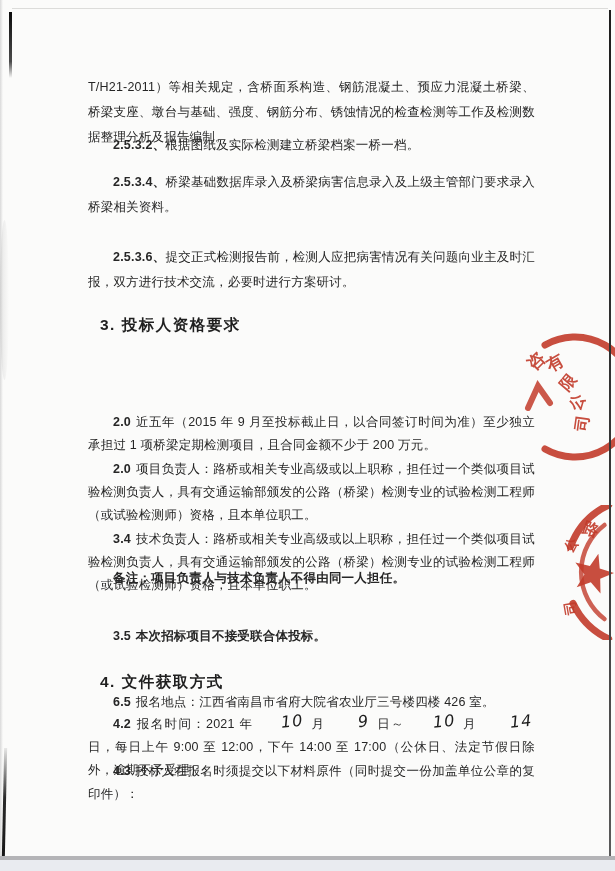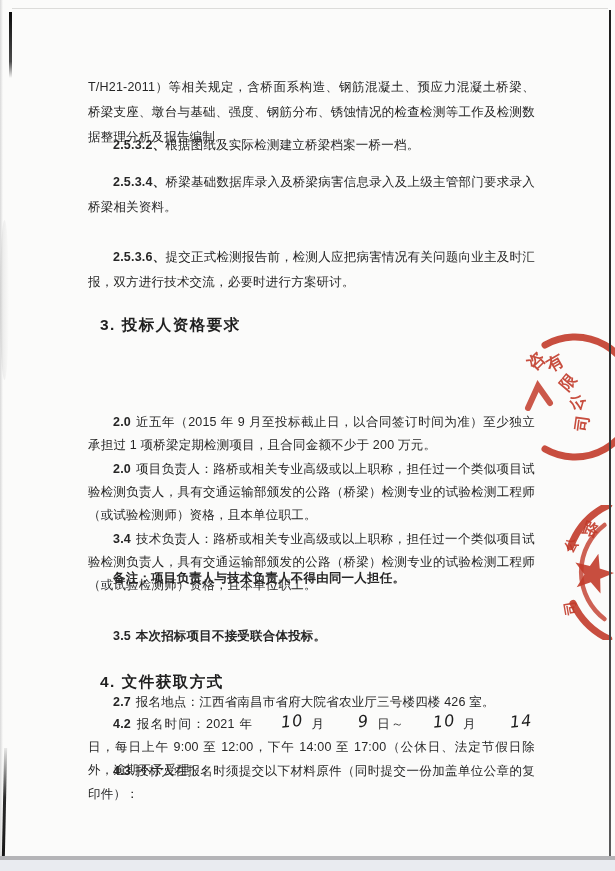--- a/index.html
+++ b/index.html
@@ -85,21 +85,21 @@
     <p class="para tight indent" style="top:458px"><span class="num gap">2.0</span><span>项目负责人：路桥或相关专业高级或以上职称，担任过一个类似项目试验检测负责人，具有交通运输部颁发的公路（桥梁）检测专业的试验检测工程师（或试验检测师）资格，且本单位职工。</span></p>
 
     <p class="para tight indent" style="top:528px"><span class="num gap">3.4</span><span>技术负责人：路桥或相关专业高级或以上职称，担任过一个类似项目试验检测负责人，具有交通运输部颁发的公路（桥梁）检测专业的试验检测工程师（或试验检测师）资格，且本单位职工。</span></p>
 
     <p class="para tight indent bold" style="top:567px">备注：项目负责人与技术负责人不得由同一人担任。</p>
 
     <p class="para tight indent bold" style="top:625px"><span class="num gap">3.5</span><span>本次招标项目不接受联合体投标。</span></p>
 
     <h3 class="heading" style="top:660px">4. 文件获取方式</h3>
 
-    <p class="para tight indent" style="top:691px"><span class="num gap">2.7</span><span>报名地点：江西省南昌市省府大院省农业厅三号楼四楼 426 室。</span></p>
+    <p class="para tight indent" style="top:691px"><span class="num gap">6.5</span><span>报名地点：江西省南昌市省府大院省农业厅三号楼四楼 426 室。</span></p>
 
     <p class="para tight indent" style="top:713px"><span class="num gap">4.2</span><span>报名时间：2021 年</span><span class="hw">10</span><span> 月 </span><span class="hw">9</span><span> 日～</span><span class="hw">10</span><span> 月 </span><span class="hw">14</span><span> 日，每日上午 9:00 至 12:00，下午 14:00 至 17:00（公休日、法定节假日除外，逾期不予受理）。</span></p>
 
     <p class="para tight indent" style="top:760px"><span class="num gap">4.3</span><span>投标人在报名时须提交以下材料原件（同时提交一份加盖单位公章的复印件）：</span></p>
   </div>
 
   <svg class="seal" style="left:500px; top:322px;" width="115" height="150" viewBox="0 0 115 150">
     <path class="stroke" d="M 45 23 A 60 60 0 1 1 45 127" stroke-width="7" opacity="0.9"></path>
     <path class="stroke" d="M 28 86 L 38 64 L 50 81" stroke-width="6" opacity="0.85"></path>
     <text font-size="17" transform="translate(36,39) rotate(-45)">咨</text>

